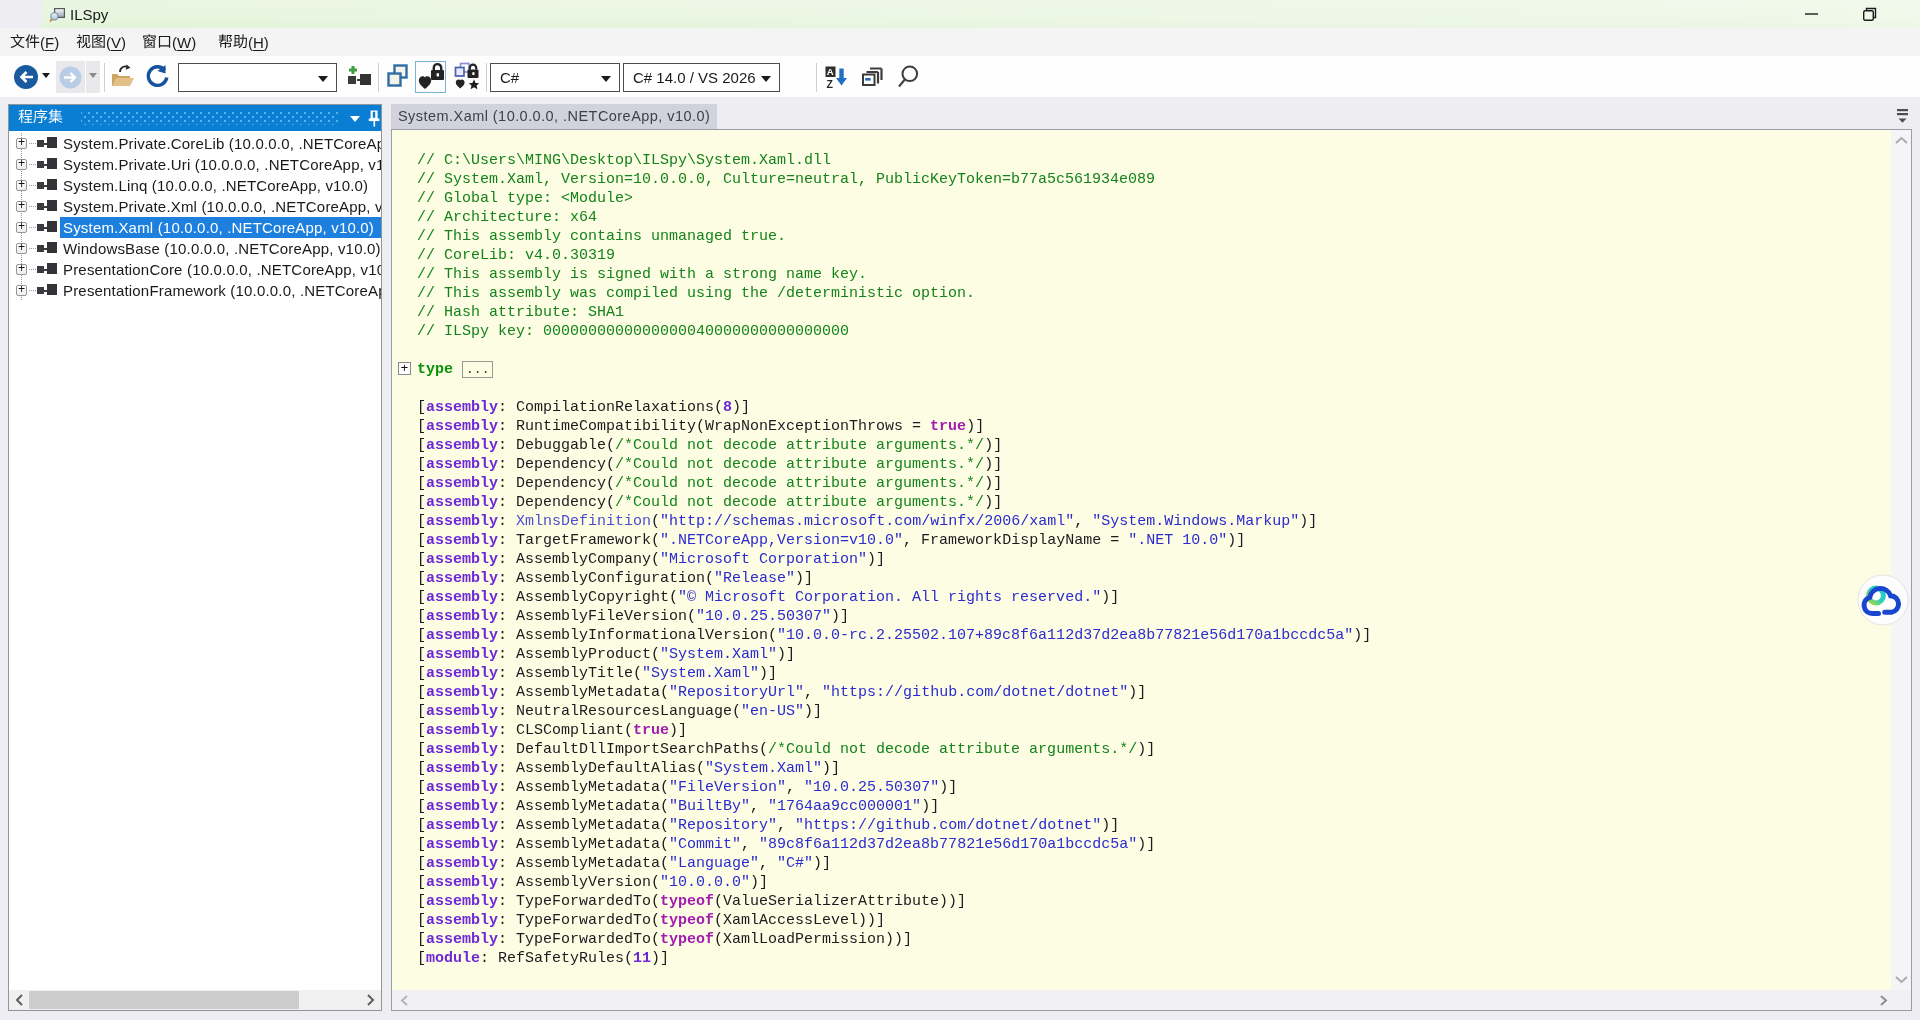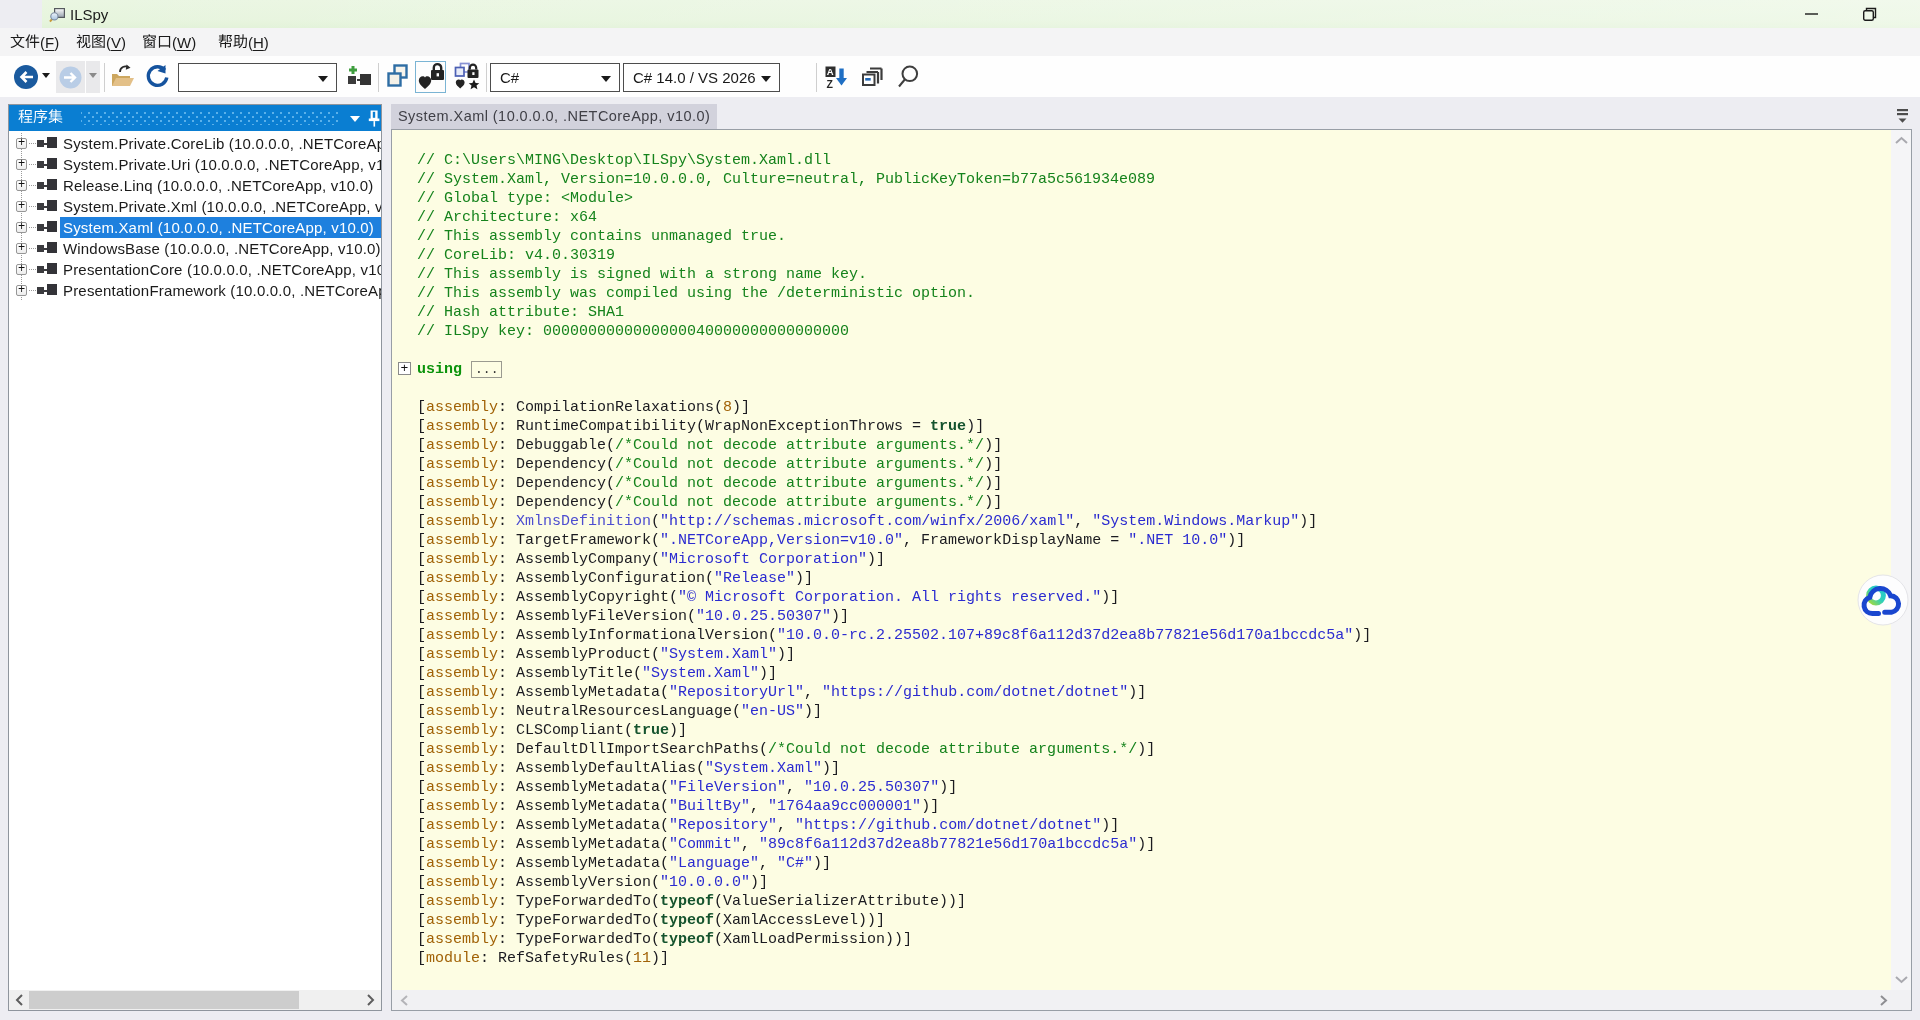--- a/index.html
+++ b/index.html
@@ -50,24 +50,24 @@
 #rtab { position:absolute; left:0px; top:0px; width:326px; height:26px; background:#d2d2dc;
   color:#3f3f46; font-size:14.5px; letter-spacing:0.45px; padding:4px 0 0 7px; }
 #qa { position:absolute; left:1896px; top:108px; }
 #codepanel { position:absolute; left:391px; top:129px; width:1521px; height:882px;
   background:#fdfde3; border:1px solid #989ea6; overflow:hidden; }
 #codewrap { position:absolute; left:0; top:0; width:1499px; height:860px; overflow:hidden; }
 pre#code { position:absolute; left:25px; top:21px; font-family:"Liberation Mono",monospace;
   font-size:15px; line-height:19px; color:#1b1b20; }
 pre#code i { font-style:normal; }
 i.c { color:#15831c; }
-i.k { color:#a16207; }
+i.k { color:#6d28d9;font-weight:bold; }
 i.s { color:#2b2bd0; }
 i.x { color:#4d4dd0; }
-i.t { color:#14532d; font-weight:bold; }
+i.t { color:#a21caf; font-weight:bold; }
 i.u { color:#0a930a; font-weight:bold; }
 i.dots { border:1px solid #9a9a90; color:#333; padding:0 3px; font-size:13px; }
 #fold { position:absolute; left:6px; top:232px; width:13px; height:13px; border:1px solid #8a8a8a;
   background:#fff; color:#111; font-size:13px; line-height:11px; text-align:center;
   font-family:"Liberation Mono",monospace; }
 #vscroll { position:absolute; left:1499px; top:0px; width:21px; height:860px; background:#f5f5f7; }
 #chscroll { position:absolute; left:0px; top:860px; width:1520px; height:20px; background:#f1f1f3; }
 .chev { stroke:#a9a9af; stroke-width:2; fill:none; }
 #cloud { position:absolute; left:1857px; top:574px; }
 </style></head>
@@ -240,21 +240,21 @@
 <span class="tlabel">System.Private.Uri (10.0.0.0, .NETCoreApp, v10.0)</span>
       </div>
 <div class="trow" style="top:44px">
 <span class="hline"></span>
 <span class="exp">+</span>
 <span class="aicon">
           <span class="sq1"></span>
           <span class="dash"></span>
           <span class="sq2"></span>
         </span>
-<span class="tlabel">Release.Linq (10.0.0.0, .NETCoreApp, v10.0)</span>
+<span class="tlabel">System.Linq (10.0.0.0, .NETCoreApp, v10.0)</span>
       </div>
 <div class="trow" style="top:65px">
 <span class="hline"></span>
 <span class="exp">+</span>
 <span class="aicon">
           <span class="sq1"></span>
           <span class="dash"></span>
           <span class="sq2"></span>
         </span>
 <span class="tlabel">System.Private.Xml (10.0.0.0, .NETCoreApp, v10.0)</span>
@@ -324,21 +324,21 @@
 <i class="c">// System.Xaml, Version=10.0.0.0, Culture=neutral, PublicKeyToken=b77a5c561934e089</i>
 <i class="c">// Global type: &lt;Module&gt;</i>
 <i class="c">// Architecture: x64</i>
 <i class="c">// This assembly contains unmanaged true.</i>
 <i class="c">// CoreLib: v4.0.30319</i>
 <i class="c">// This assembly is signed with a strong name key.</i>
 <i class="c">// This assembly was compiled using the /deterministic option.</i>
 <i class="c">// Hash attribute: SHA1</i>
 <i class="c">// ILSpy key: 0000000000000000040000000000000000</i>
 
-<i class="u">using</i> <i class="dots">...</i>
+<i class="u">type</i> <i class="dots">...</i>
 
 [<i class="k">assembly</i>: CompilationRelaxations(<i class="k">8</i>)]
 [<i class="k">assembly</i>: RuntimeCompatibility(WrapNonExceptionThrows = <i class="t">true</i>)]
 [<i class="k">assembly</i>: Debuggable(<i class="c">/*Could not decode attribute arguments.*/</i>)]
 [<i class="k">assembly</i>: Dependency(<i class="c">/*Could not decode attribute arguments.*/</i>)]
 [<i class="k">assembly</i>: Dependency(<i class="c">/*Could not decode attribute arguments.*/</i>)]
 [<i class="k">assembly</i>: Dependency(<i class="c">/*Could not decode attribute arguments.*/</i>)]
 [<i class="k">assembly</i>: <i class="x">XmlnsDefinition</i>(<i class="s">"http://schemas.microsoft.com/winfx/2006/xaml"</i>, <i class="s">"System.Windows.Markup"</i>)]
 [<i class="k">assembly</i>: TargetFramework(<i class="s">".NETCoreApp,Version=v10.0"</i>, FrameworkDisplayName = <i class="s">".NET 10.0"</i>)]
 [<i class="k">assembly</i>: AssemblyCompany(<i class="s">"Microsoft Corporation"</i>)]

